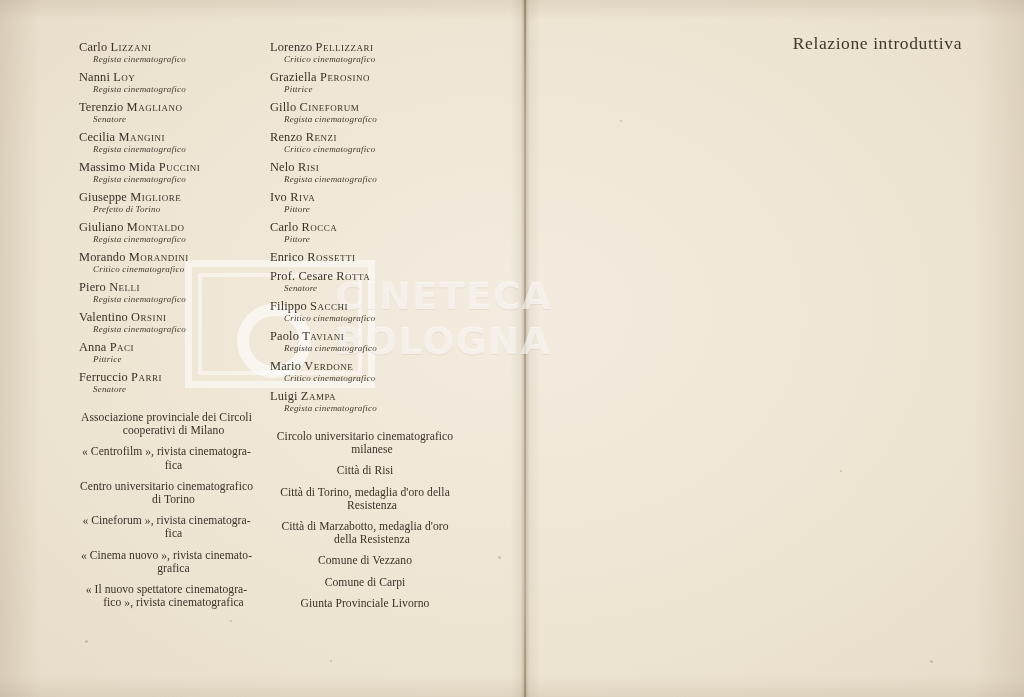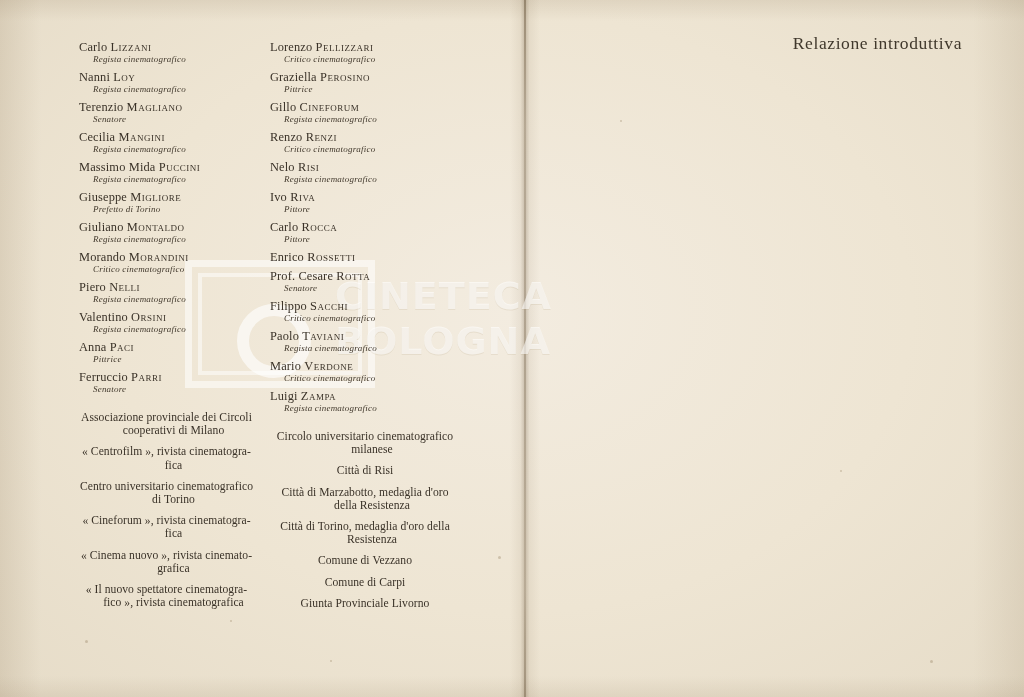--- a/index.html
+++ b/index.html
@@ -304,21 +304,21 @@
           <div class="role">Critico cinematografico</div>
         </div>
         <div class="person">
           <div class="name">Luigi <span class="sc">Zampa</span></div>
           <div class="role">Regista cinematografico</div>
         </div>
       </div>
     <div class="orgs" id="mid-orgs">
         <div class="org"><span>Circolo universitario cinematografico</span><span class="cont">milanese</span></div>
         <div class="org"><span>Città di Risi</span></div>
+        <div class="org"><span>Città di Torino, medaglia d'oro della</span><span class="cont">Resistenza</span></div>
         <div class="org"><span>Città di Marzabotto, medaglia d'oro</span><span class="cont">della Resistenza</span></div>
-        <div class="org"><span>Città di Torino, medaglia d'oro della</span><span class="cont">Resistenza</span></div>
         <div class="org"><span>Comune di Vezzano</span></div>
         <div class="org"><span>Comune di Carpi</span></div>
         <div class="org"><span>Giunta Provinciale Livorno</span></div>
       </div>
   </div>
 
 </div>
 
 </body></html>

